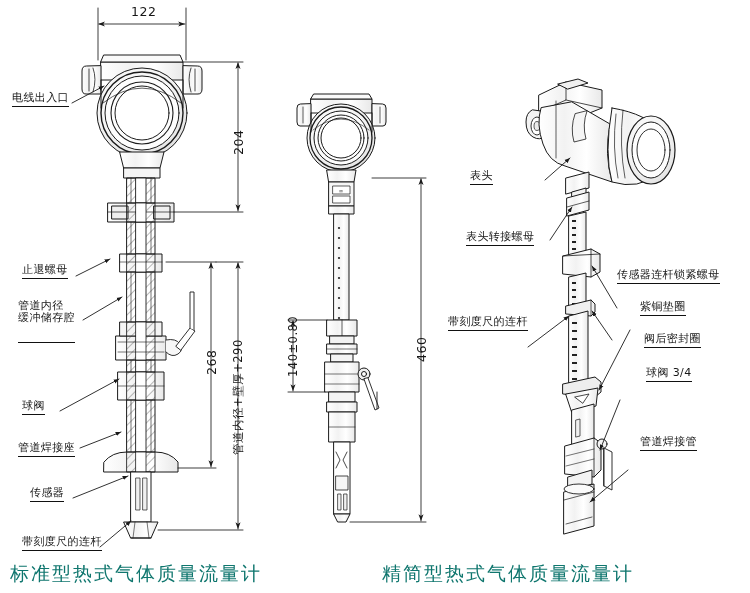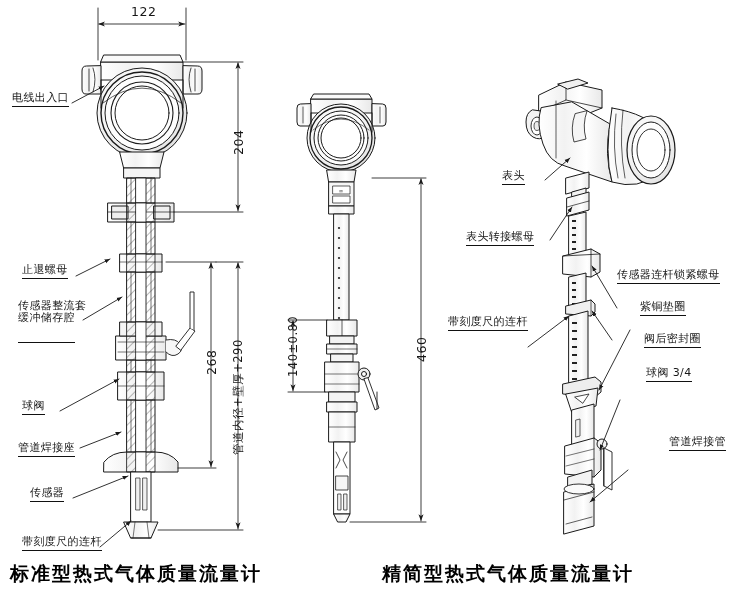--- a/index.html
+++ b/index.html
@@ -43,23 +43,23 @@
     font-family: "DejaVu Sans", "Liberation Sans", sans-serif;
   }
   .dim.vert {
     transform: rotate(-90deg);
     transform-origin: left top;
   }
 
   .caption {
     position: absolute;
     font-size: 19px;
-    font-weight: 700;
+    font-weight: 400;
     letter-spacing: 2px;
-    color: #000000;
+    color: #0f766e;
     font-family: "DejaVu Sans", "Liberation Sans", sans-serif;
     white-space: nowrap;
   }
 </style>
 </head>
 <body>
 
 <div id="canvas">
 <svg width="750" height="593" viewBox="0 0 750 593" xmlns="http://www.w3.org/2000/svg">
   <defs>
@@ -427,34 +427,34 @@
 </div>
 
 <div class="dim" style="left:131px; top:4px;">122</div>
 <div class="dim vert" style="left:231px; top:155px;">204</div>
 <div class="dim vert" style="left:204px; top:375px;">268</div>
 <div class="dim vert" style="left:231px; top:455px; font-size:11.5px;">管道内径+壁厚+290</div>
 
 <div class="lbl callout" style="left:12px; top:92px;">电线出入口</div>
 <div class="lbl callout" style="left:22px; top:264px;">止退螺母</div>
 <div class="lbl callout two-line" style="left:18px; top:300px;">
-  <div>传感器整流套</div>
+  <div>管道内径</div>
   <div class="l2">缓冲储存腔</div>
 </div>
 <div class="lbl callout" style="left:22px; top:400px;">球阀</div>
 <div class="lbl callout" style="left:18px; top:435px;margin-top:7px;">管道焊接座</div>
 <div class="lbl callout" style="left:30px; top:487px;">传感器</div>
 <div class="lbl callout" style="left:22px; top:536px;">带刻度尺的连杆</div>
 
 <div class="dim vert" style="left:286px; top:377px; font-size:11.5px;">140±0.80</div>
 <div class="dim vert" style="left:414px; top:362px;">460</div>
 
-<div class="lbl callout" style="left:502px; top:170px;">表头</div>
+<div class="lbl callout" style="left:470px; top:170px;">表头</div>
 <div class="lbl callout" style="left:466px; top:231px;">表头转接螺母</div>
 <div class="lbl callout right" style="left:617px; top:269px;">传感器连杆锁紧螺母</div>
 <div class="lbl callout right" style="left:640px; top:301px;">紫铜垫圈</div>
 <div class="lbl callout right" style="left:644px; top:333px;">阀后密封圈</div>
 <div class="lbl callout right" style="left:646px; top:367px;">球阀 3/4</div>
-<div class="lbl callout right" style="left:640px; top:436px;margin-left:29px;">管道焊接管</div>
+<div class="lbl callout right" style="left:640px; top:436px;">管道焊接管</div>
 <div class="lbl callout" style="left:448px; top:316px;">带刻度尺的连杆</div>
 
 <div class="caption" style="left:10px; top:561px;">标准型热式气体质量流量计</div>
 <div class="caption" style="left:382px; top:561px;">精简型热式气体质量流量计</div>
 
 </body></html>

